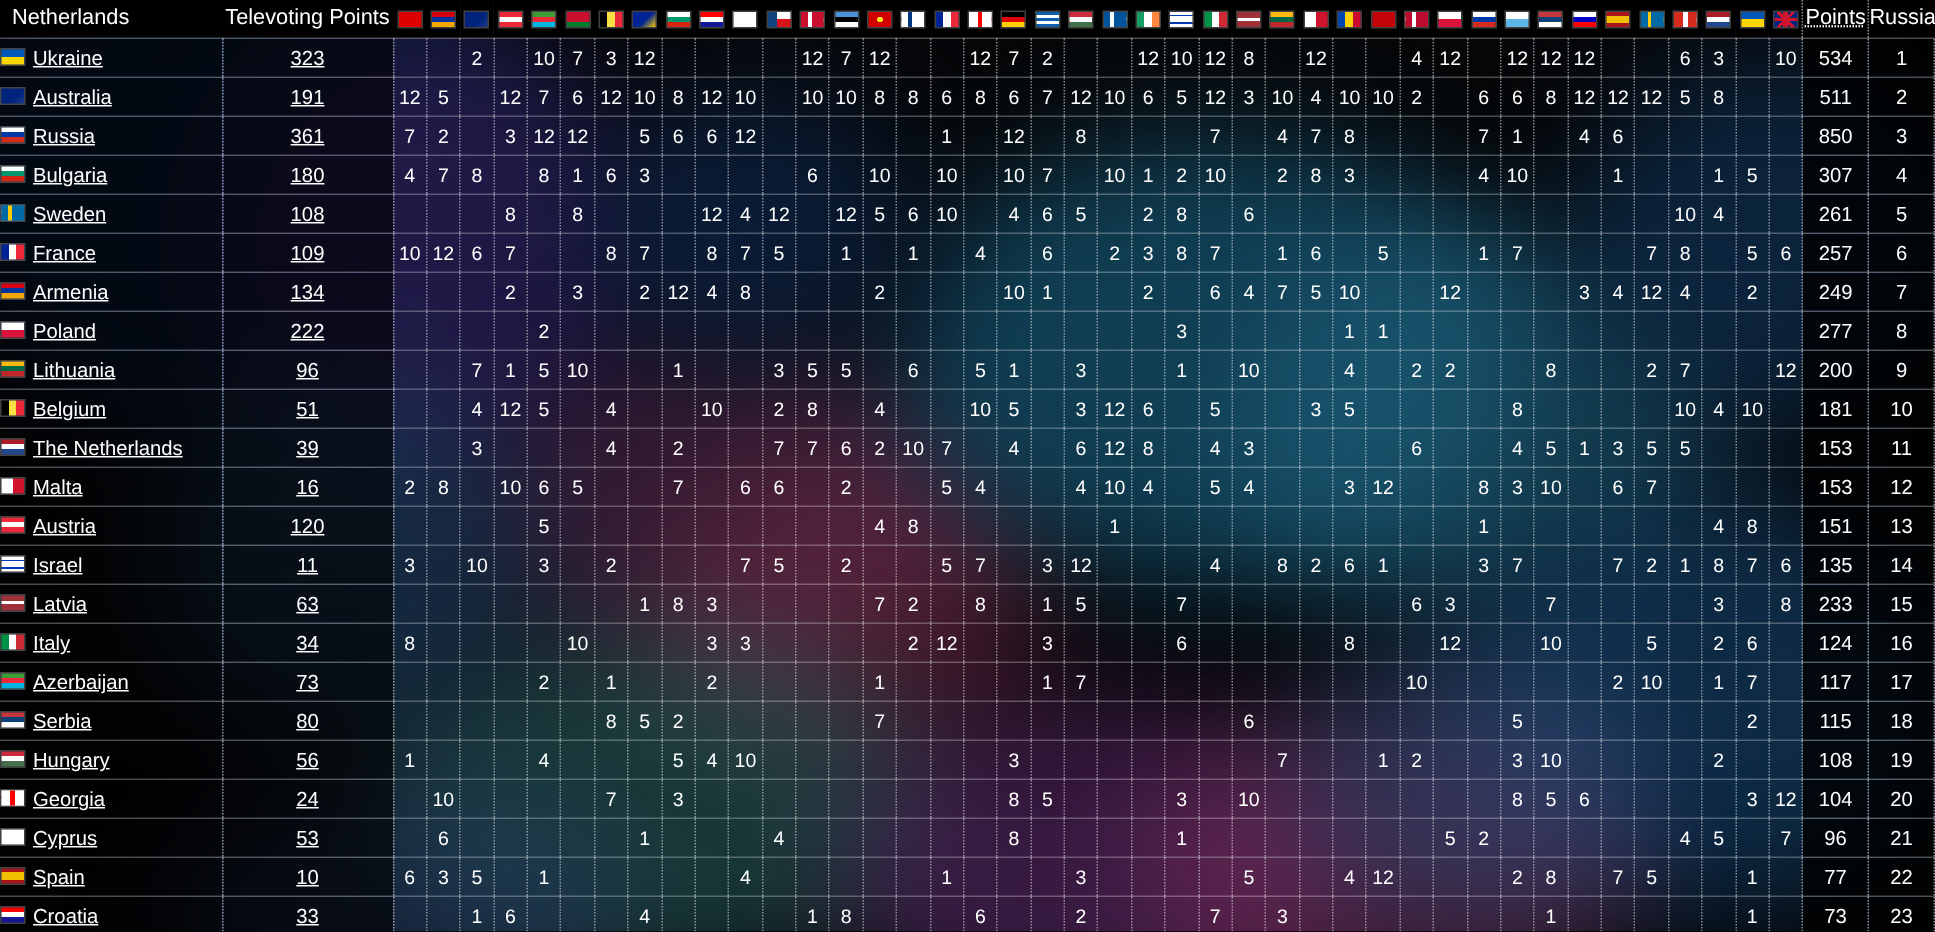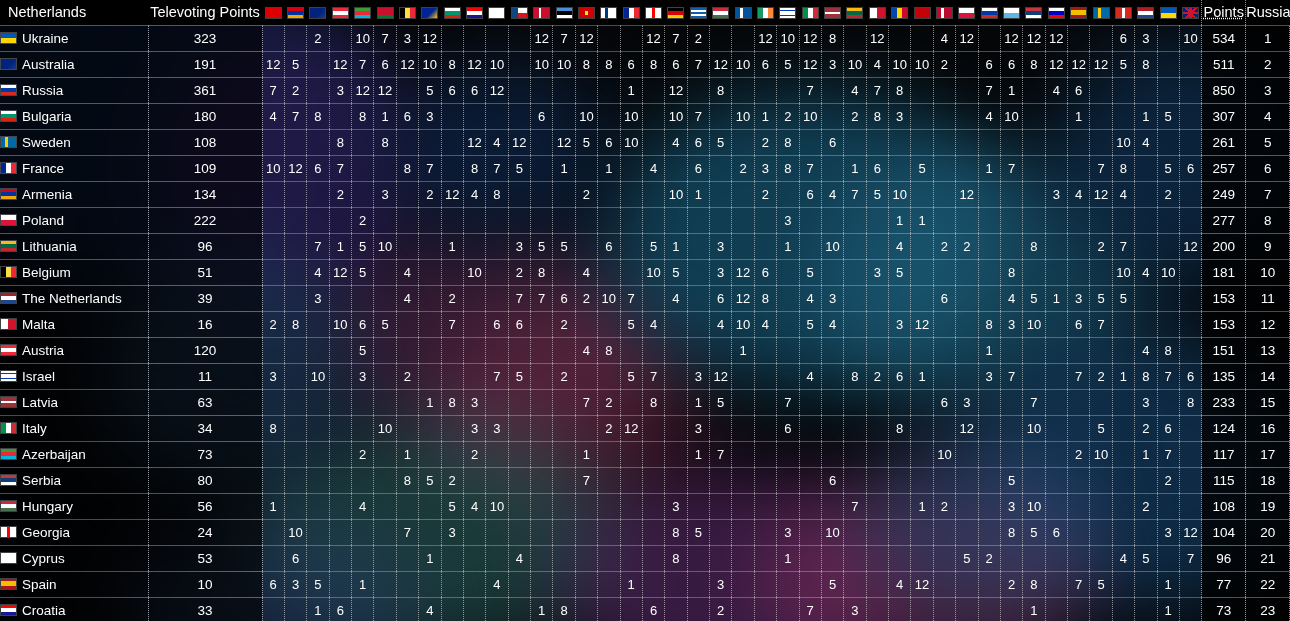--- a/index.html
+++ b/index.html
@@ -95,21 +95,21 @@
     text-align: center; font-size: 13.5px;
     border-left: 1px dotted rgba(255,255,255,.55);
     border-right: 1px dotted rgba(255,255,255,.55);
     background: rgba(0,0,0,.80);
   }
   td.c-place {
     text-align: center; font-size: 13.5px;
     border-right: 1px dotted rgba(255,255,255,.55);
     background: rgba(0,0,0,.80);
   }
-  td.c-name, td.c-tele { background: rgba(0,0,0,.62); }
+  td.c-name, td.c-tele { background: rgba(0,0,0,.62); text-decoration: underline; }
 
   .flag {
     display: inline-block;
     width: 17px; height: 12px;
     vertical-align: -1px;
     margin-right: 5px;
     border: 0.5px solid rgba(255,255,255,.25);
     background-size: 100% 100%;
     background-repeat: no-repeat;
   }

